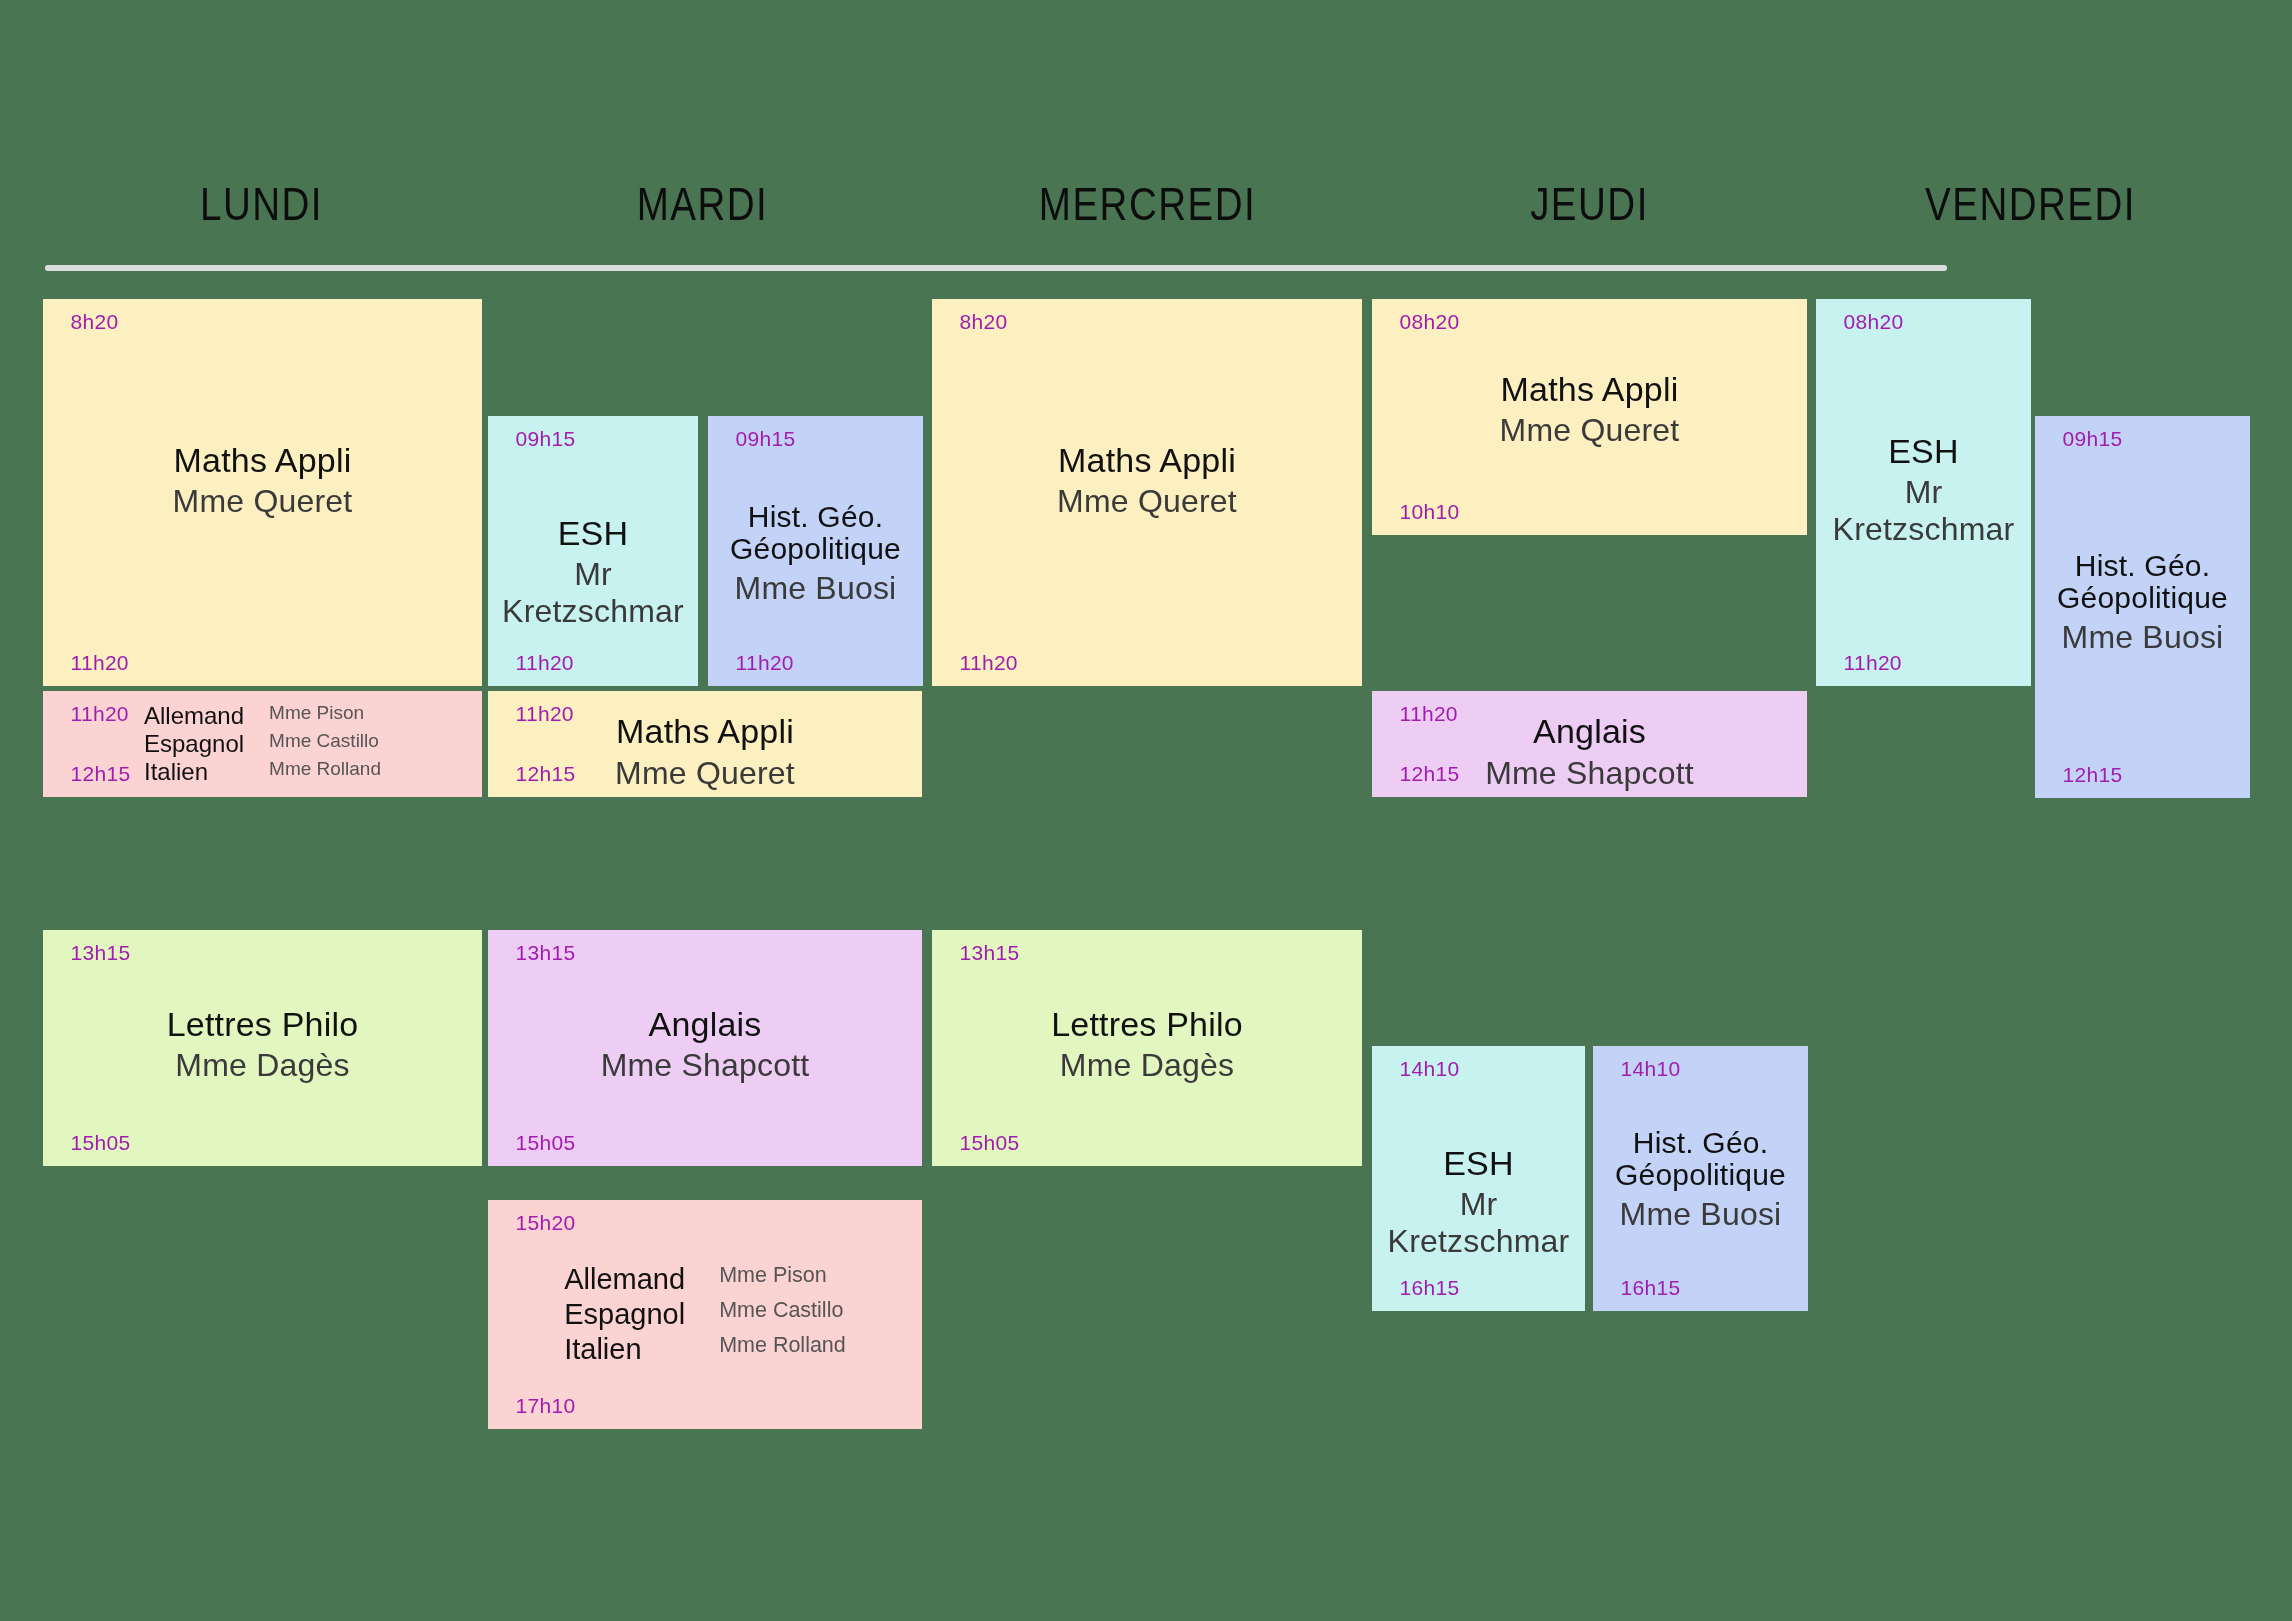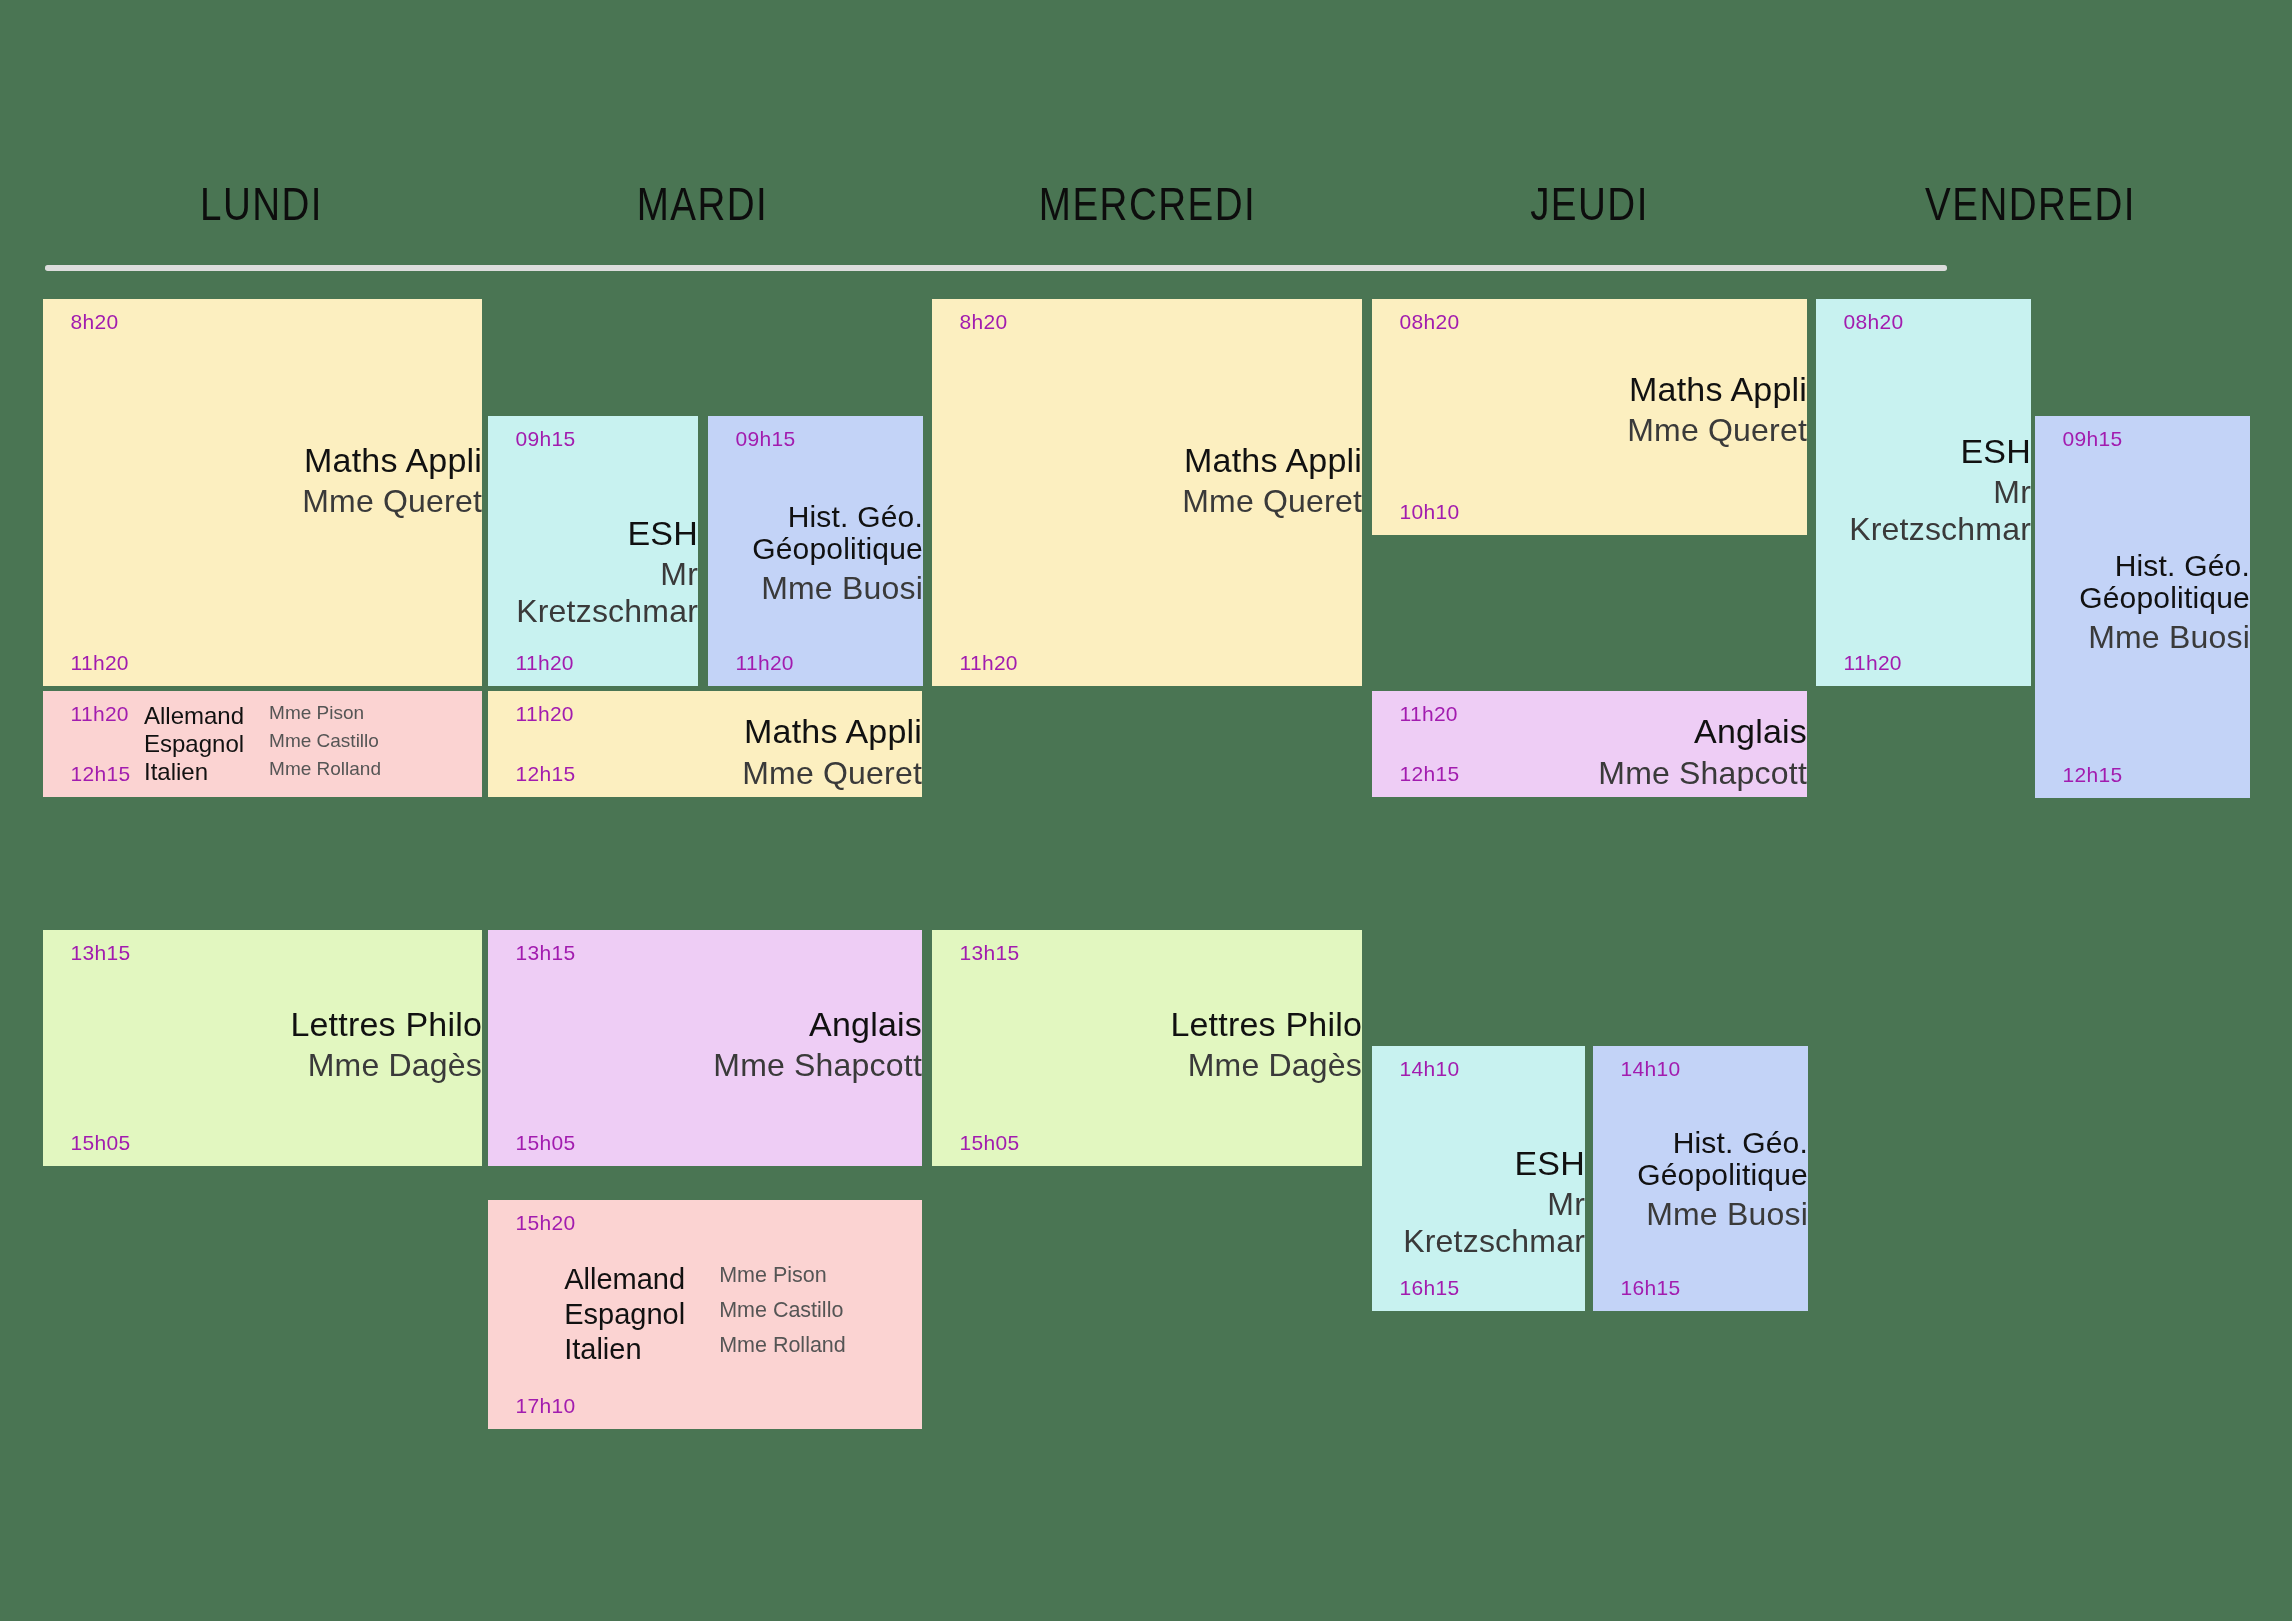--- a/index.html
+++ b/index.html
@@ -48,21 +48,21 @@
     letter-spacing:0.3px;
     white-space:nowrap;
     margin-left:15px;
   }
   .t-start{top:10.7px;}
   .t-end{bottom:10.7px;}
 
   .body{
     position:absolute;
     left:0;right:0;
-    text-align:right;
+    text-align:center;
   }
   .subject{
     font-size:34px;
     color:#111;
     line-height:1.08;
     font-weight:400;
     letter-spacing:0.2px;
   }
   .subject.small{font-size:30px;}
   .teacher{

